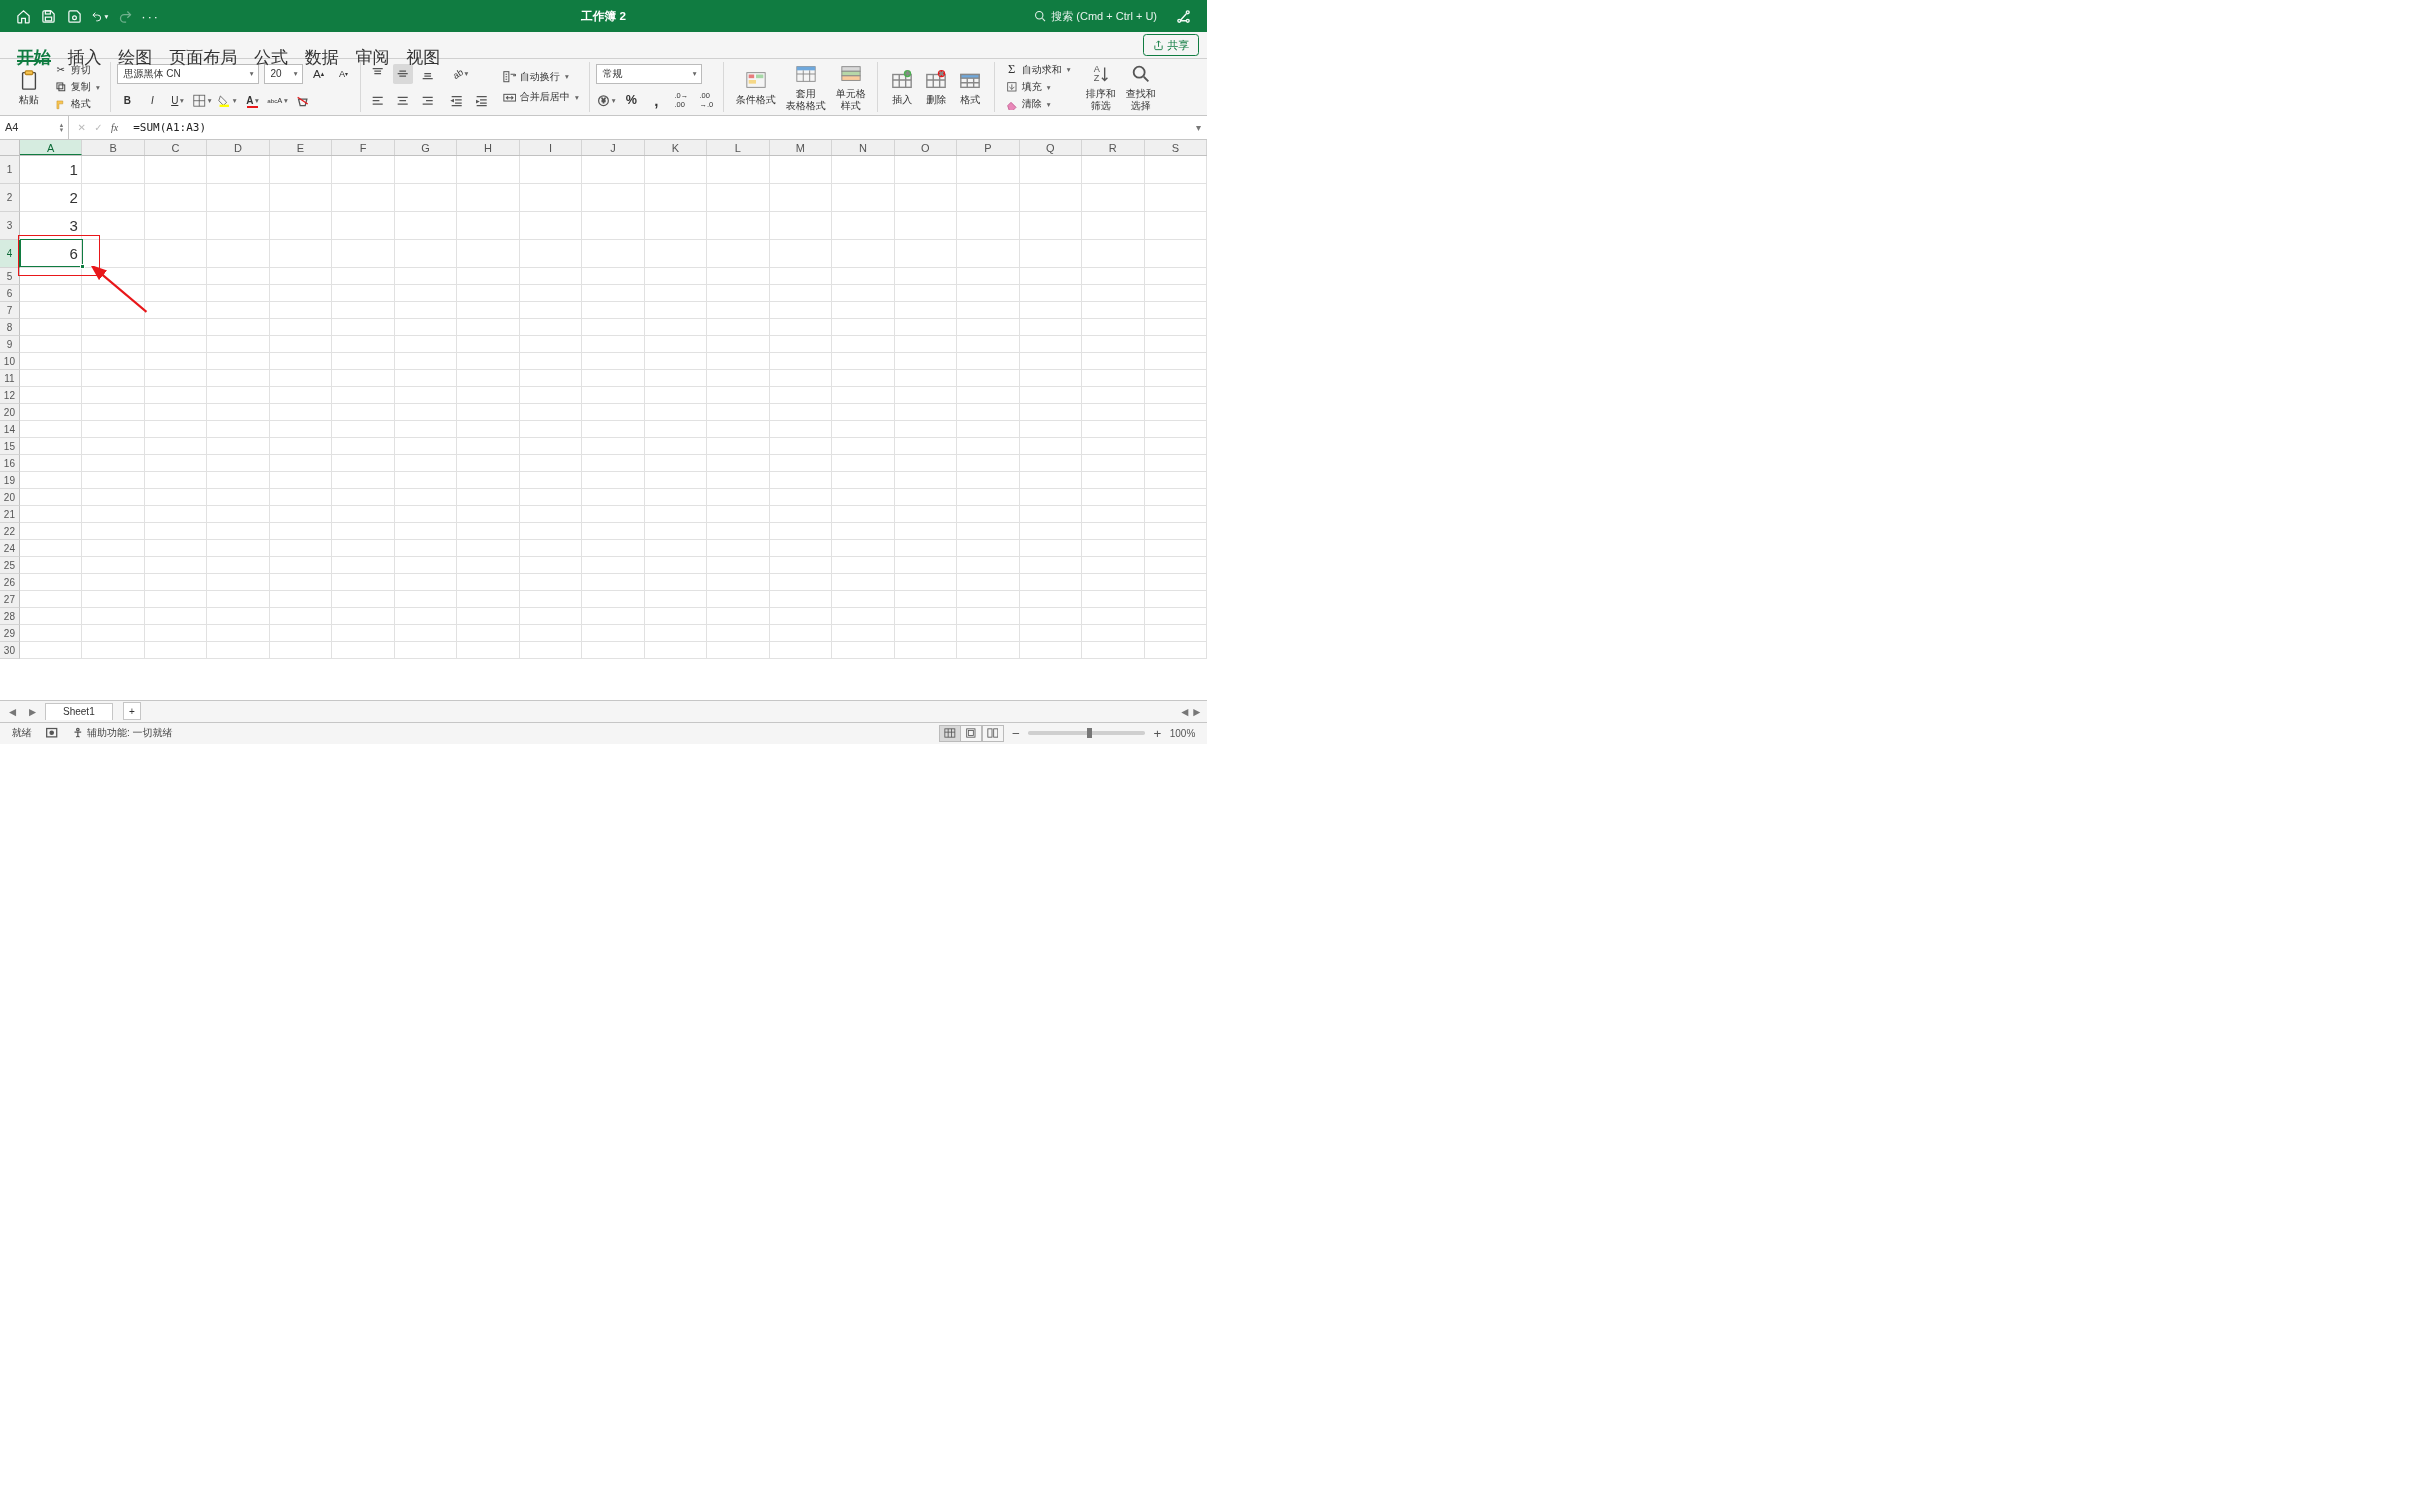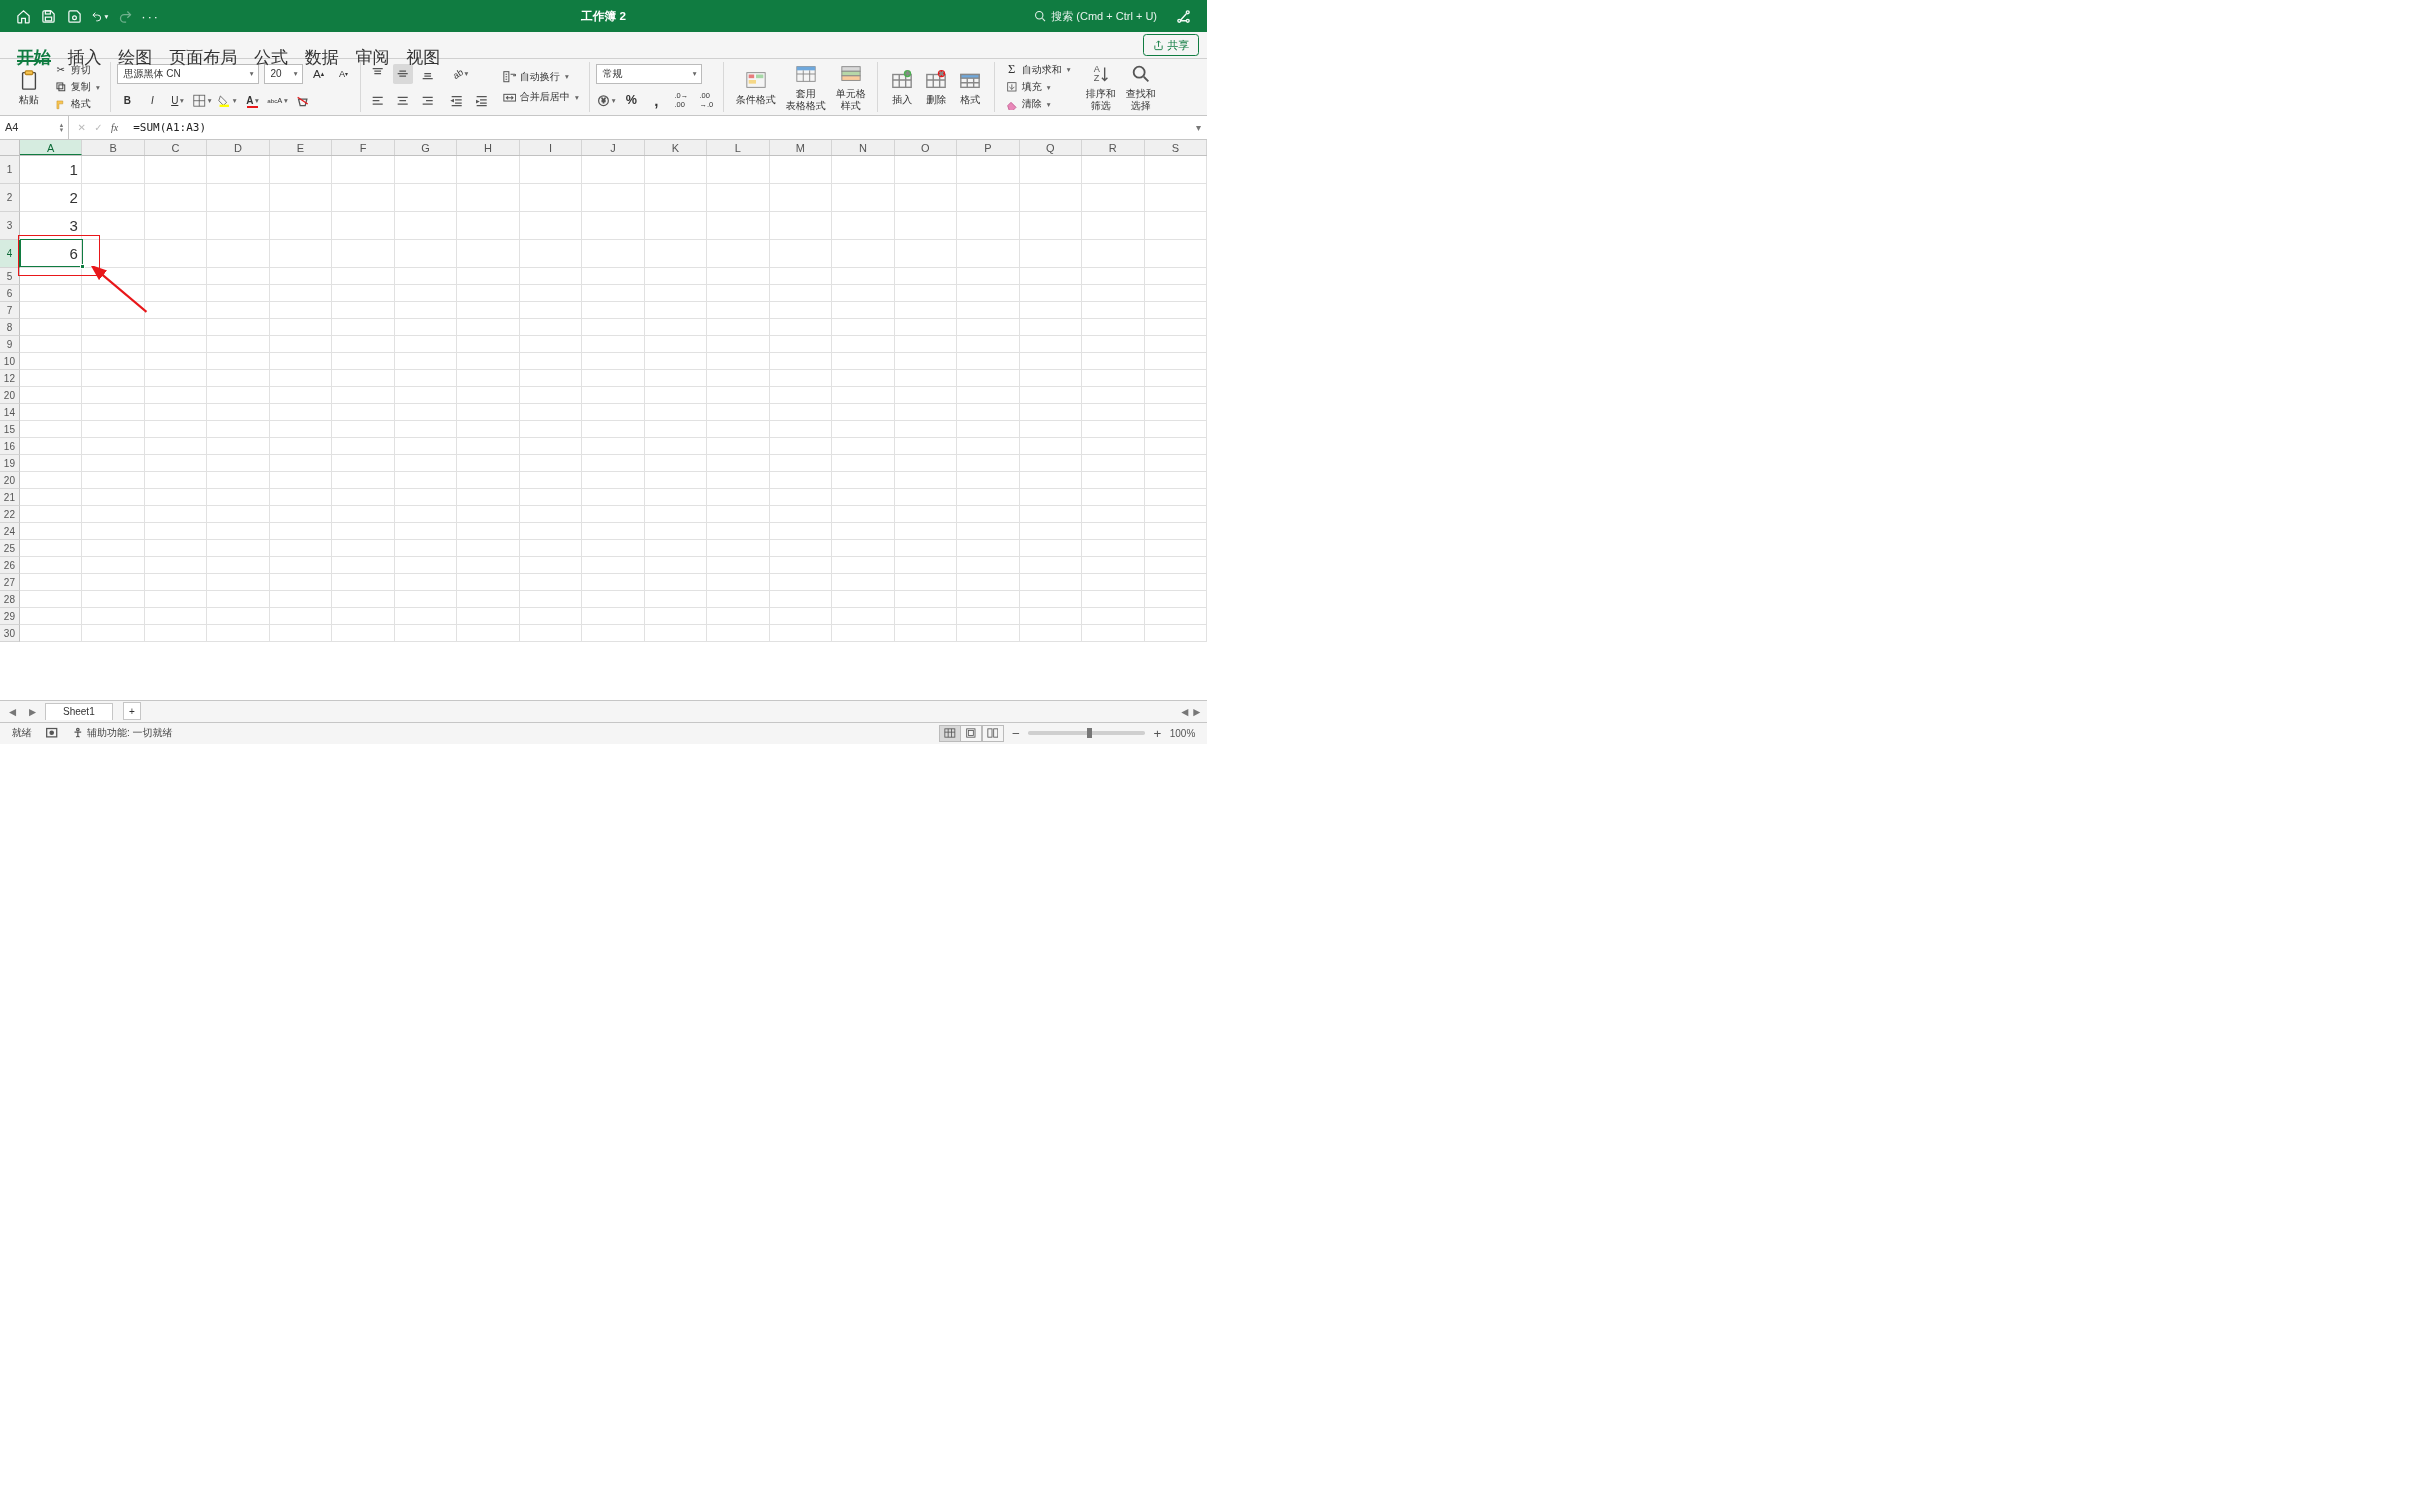--- a/index.html
+++ b/index.html
@@ -746,20 +746,42 @@
         <div class="cell"></div>
         <div class="cell"></div>
         <div class="cell"></div>
         <div class="cell"></div>
         <div class="cell"></div>
         <div class="cell"></div>
         <div class="cell"></div>
         <div class="cell"></div>
       </div>
       <div class="row">
+        <div class="rowhdr">11</div>
+        <div class="cell"></div>
+        <div class="cell"></div>
+        <div class="cell"></div>
+        <div class="cell"></div>
+        <div class="cell"></div>
+        <div class="cell"></div>
+        <div class="cell"></div>
+        <div class="cell"></div>
+        <div class="cell"></div>
+        <div class="cell"></div>
+        <div class="cell"></div>
+        <div class="cell"></div>
+        <div class="cell"></div>
+        <div class="cell"></div>
+        <div class="cell"></div>
+        <div class="cell"></div>
+        <div class="cell"></div>
+        <div class="cell"></div>
+        <div class="cell"></div>
+      </div>
+      <div class="row">
         <div class="rowhdr">12</div>
         <div class="cell"></div>
         <div class="cell"></div>
         <div class="cell"></div>
         <div class="cell"></div>
         <div class="cell"></div>
         <div class="cell"></div>
         <div class="cell"></div>
         <div class="cell"></div>
         <div class="cell"></div>

